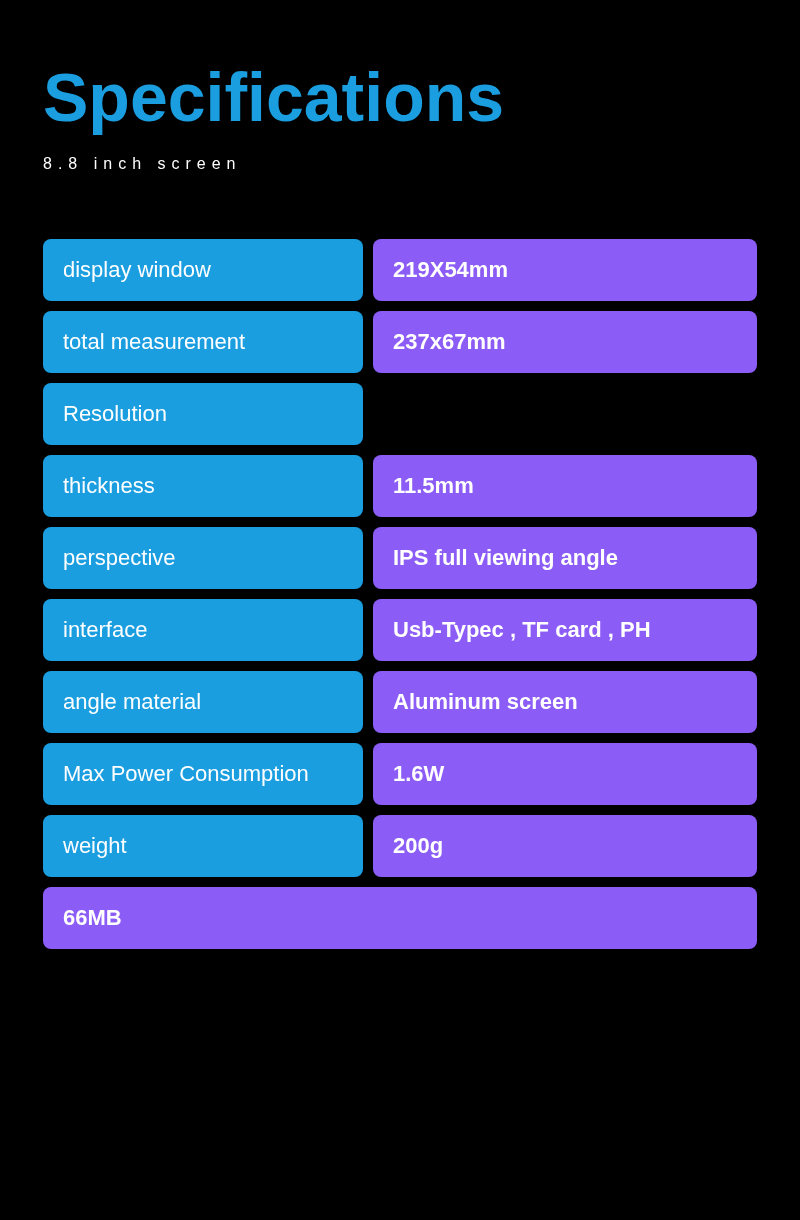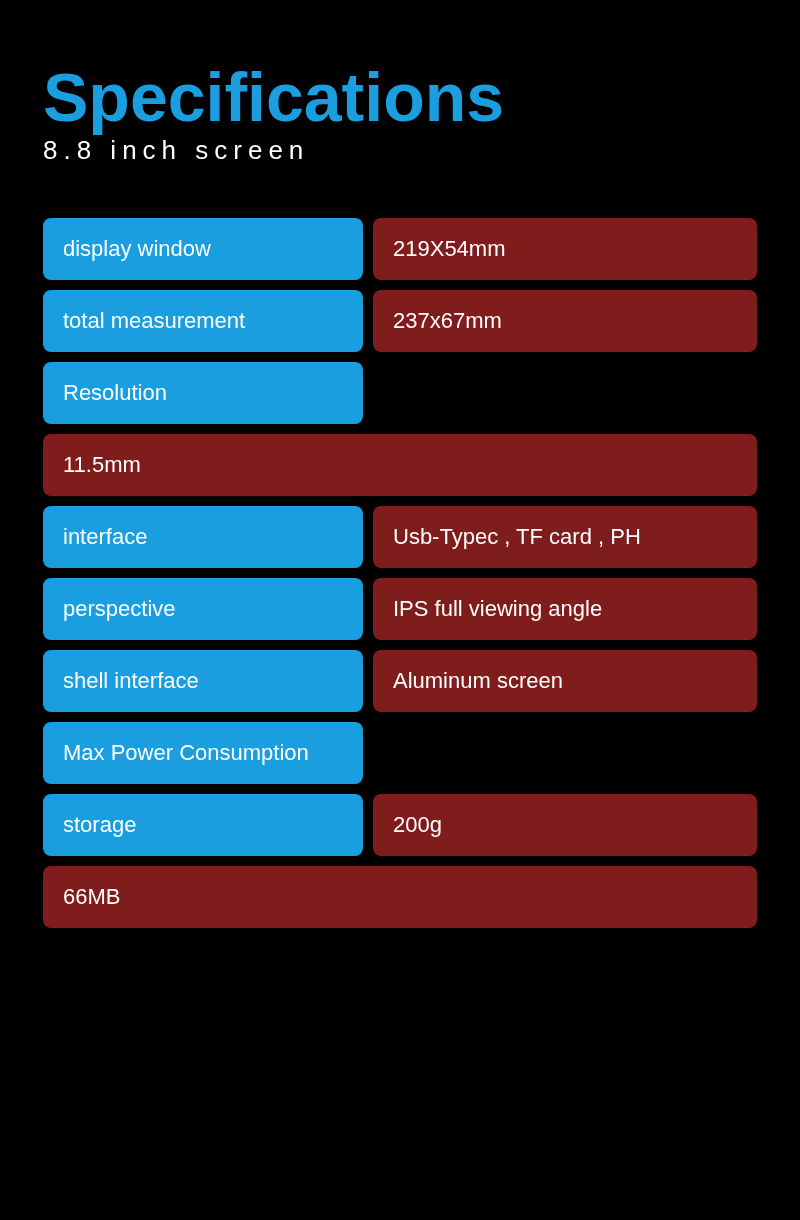--- a/index.html
+++ b/index.html
@@ -15,29 +15,29 @@
       font-family: Arial, sans-serif;
       color: #fff;
       padding: 60px 43px 60px 43px;
     }
 
     .page-title {
       font-size: 68px;
       font-weight: 700;
       color: #1a9ee0;
       line-height: 1.1;
-      margin-bottom: 0;
+      margin-bottom: 20px;
     }
 
     .page-subtitle {
-      font-size: 26px;
+      font-size: 16px;
       font-weight: 400;
       color: #fff;
       letter-spacing: 6px;
-      margin-bottom: 52px;
+      margin-bottom: 66px;
     }
 
     .specs-table {
       width: 100%;
       display: flex;
       flex-direction: column;
       gap: 10px;
       justify-content: center;
     }
 
@@ -54,24 +54,24 @@
       font-weight: 400;
       padding: 18px 20px;
       border-radius: 8px;
       width: 320px;
       min-width: 320px;
       display: flex;
       align-items: center;
     }
 
     .spec-value {
-      background-color: #7f1d1d;
+      background-color: #8b5cf6;
       color: #fff;
       font-size: 22px;
-      font-weight: 400;
+      font-weight: 700;
       padding: 18px 20px;
       border-radius: 8px;
       flex: 1;
       display: flex;
       align-items: center;
     }
   </style>
 </head>
 <body>
 
@@ -85,37 +85,39 @@
       <div class="spec-value">219X54mm</div>
     </div>
     <div class="spec-row">
       <div class="spec-label">total measurement</div>
       <div class="spec-value">237x67mm</div>
     </div>
     <div class="spec-row">
       <div class="spec-label">Resolution</div>
     </div>
     <div class="spec-row">
+      <div class="spec-label">thickness</div>
       <div class="spec-value">11.5mm</div>
+    </div>
+    <div class="spec-row">
+      <div class="spec-label">perspective</div>
+      <div class="spec-value">IPS full viewing angle</div>
     </div>
     <div class="spec-row">
       <div class="spec-label">interface</div>
       <div class="spec-value">Usb-Typec , TF card , PH</div>
     </div>
     <div class="spec-row">
-      <div class="spec-label">perspective</div>
-      <div class="spec-value">IPS full viewing angle</div>
-    </div>
-    <div class="spec-row">
-      <div class="spec-label">shell interface</div>
+      <div class="spec-label">angle material</div>
       <div class="spec-value">Aluminum screen</div>
     </div>
     <div class="spec-row">
       <div class="spec-label">Max Power Consumption</div>
+      <div class="spec-value">1.6W</div>
     </div>
     <div class="spec-row">
-      <div class="spec-label">storage</div>
+      <div class="spec-label">weight</div>
       <div class="spec-value">200g</div>
     </div>
     <div class="spec-row">
       <div class="spec-value">66MB</div>
     </div>
   </div>
 
 </body></html>

